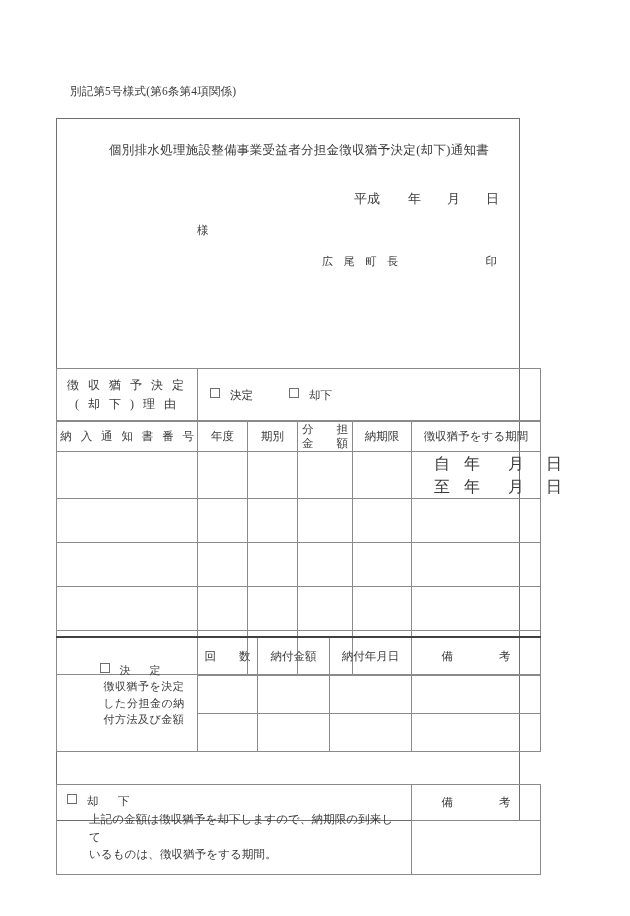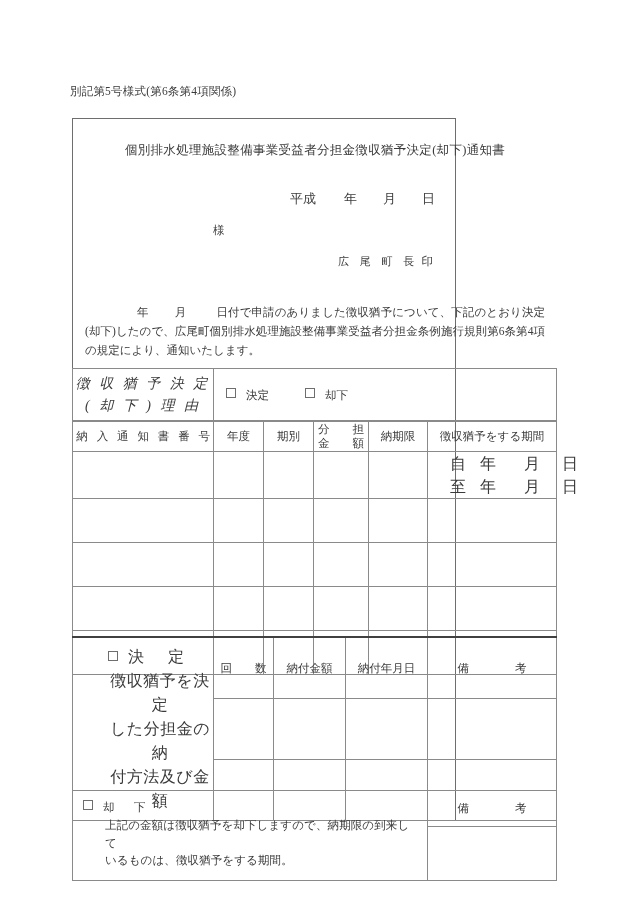--- a/index.html
+++ b/index.html
@@ -30,23 +30,23 @@
     left: 70px;
     top: 84px;
     font-size: 11.5px;
     letter-spacing: 0.2px;
     white-space: nowrap;
   }
 
   
   .frame {
     position: absolute;
-    left: 72px;
+    left: 56px;
     top: 118px;
-    width: 384px;
+    width: 464px;
     height: 703px;
     border: 1px solid #6e6e6e;
     box-sizing: border-box;
     padding-left: 24px;
   }
 
   
   .doc-title {
     position: absolute;
     left: 0;
@@ -121,26 +121,25 @@
     border: 1px solid #8a8a8a;
     padding: 0;
     vertical-align: middle;
     text-align: center;
   }
 
   
   #reason-tbl { top: 249px; }
   #reason-tbl td { height: 52px; }
   .reason-label {
-    font-size: 14px;
+    font-size: 12px;
     letter-spacing: 3px;
     line-height: 1.55;
     text-align: center;
     padding-left: 2px;
-    font-style: italic;
   }
   .choice-cell {
     text-align: left !important;
     padding-left: 12px !important;
     font-size: 11.5px;
   }
   .cb {
     display: inline-block;
     width: 8px;
     height: 8px;
@@ -174,31 +173,31 @@
   .fl-row .m { width: 38px; }
 
   
   #decision-tbl { top: 517px; }
   #decision-tbl td { height: 37px; }
   #decision-tbl td.thick-top { border-top: 2px solid #404040; }
   .dec-label {
     text-align: center;
     padding: 7px 0 7px 10px !important;
     line-height: 1.5;
-    font-size: 16px;
+    font-size: 11px;
   }
   .dec-label .head { letter-spacing: 4px; }
   .dec-label .sub {
     display: block;
     padding-left: 24px;
     letter-spacing: 0.5px;
   }
 
   
-  #reject-tbl { top: 665px; margin-top: 6px; }
+  #reject-tbl { top: 665px; }
   .rej-label {
     text-align: left !important;
     padding: 8px 8px 10px 10px !important;
     line-height: 1.55;
     font-size: 11.5px;
     vertical-align: top;
   }
   .rej-label .head { letter-spacing: 4px; }
   .rej-label .sub {
     display: block;
@@ -219,21 +218,20 @@
 
     <div class="date-line">
       <span>平成</span><span class="sp-lg"></span><span>年</span><span class="sp-md"></span><span>月</span><span class="sp-md"></span><span>日</span>
     </div>
 
     <div class="addressee">様</div>
 
     <div class="issuer">広 尾 町 長</div>
     <div class="seal">印</div>
 
-    <div class="body-text"><span class="lead"></span><span>年</span><span class="gap-s"></span><span>月</span><span class="gap-m"></span><span>日付で申請のありました徴収猶予について、下記のとおり決定</span><span>(却下)したので、広尾町個別排水処理施設整備事業受益者分担金条例施行規則第6条第4</span><span>項の規定により、通知いたします。</span></div>
 
     <table class="tbl" id="reason-tbl">
       <colgroup>
           <col style="width:141px">
           <col style="width:343px">
         </colgroup>
       <tbody>
         <tr>
           <td class="reason-label">
             <div>徴 収 猶 予 決 定</div>

